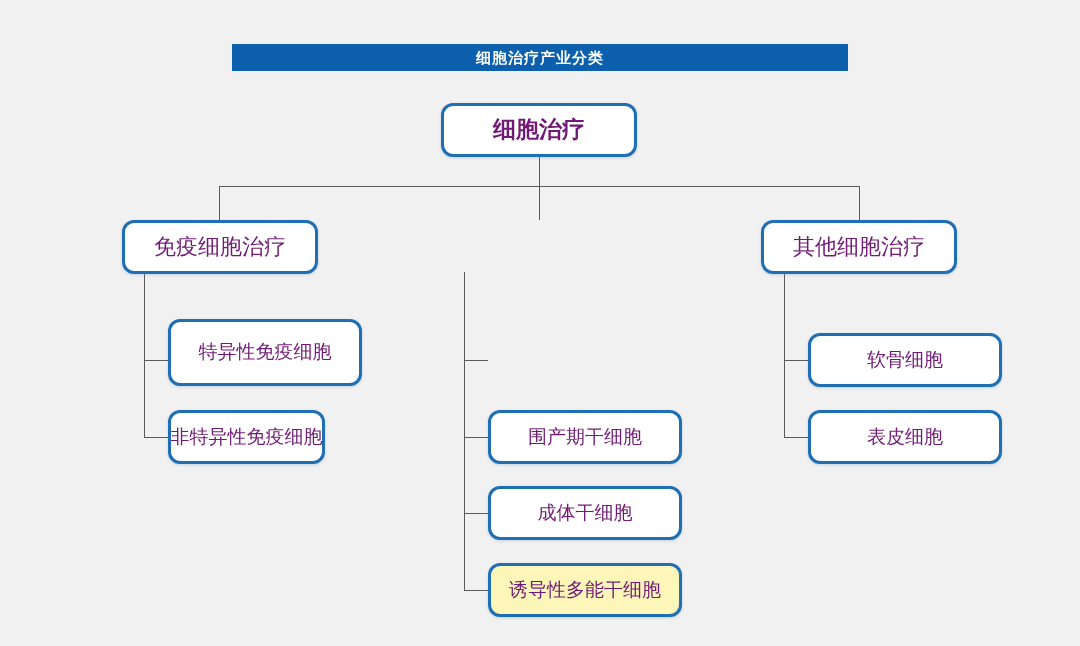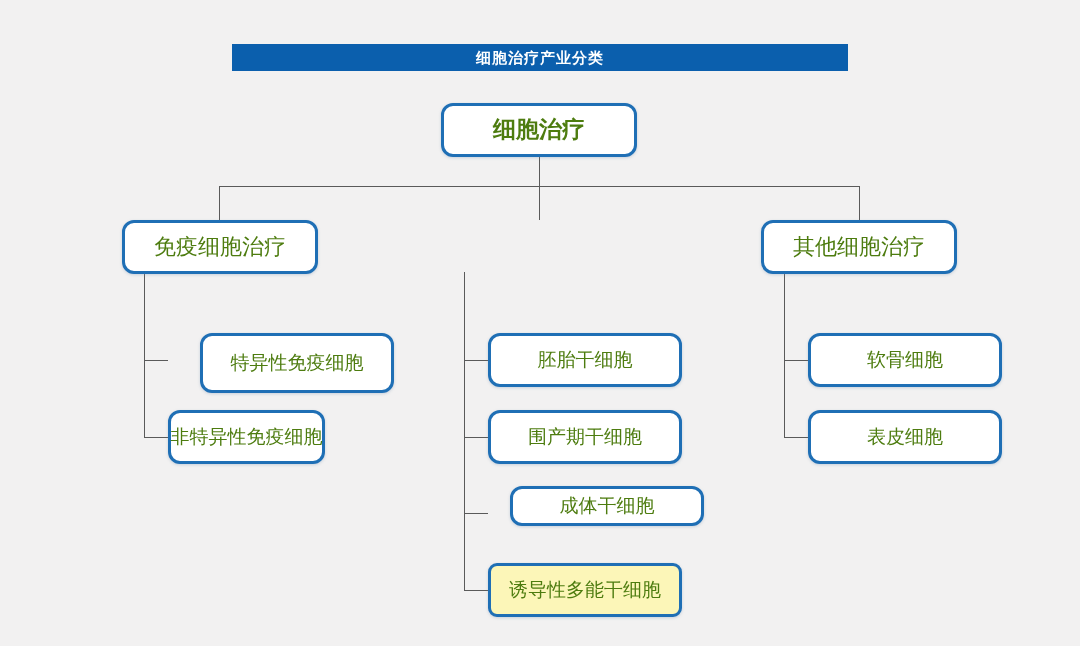--- a/index.html
+++ b/index.html
@@ -56,21 +56,21 @@
     background: #ffffff;
     border: 3px solid #1f6fb5;
     border-radius: 12px;
     display: flex;
     align-items: center;
     justify-content: center;
     box-shadow: 0 1px 3px rgba(120,150,180,0.35);
     text-align: center;
   }
   .node .node-label {
-    color: #4d7c0f;
+    color: #701a75;
     font-size: 21px;
     line-height: 1.1;
     white-space: nowrap;
   }
   .node.root .node-label {
     font-weight: bold;
     font-size: 23px;
   }
   .node.level2 .node-label {
     font-size: 22px;
@@ -117,37 +117,34 @@
     <span class="node-label">细胞治疗</span>
   </div>
 
   <div class="node level2" style="left:122px; top:220px; width:196px; height:54px;">
     <span class="node-label">免疫细胞治疗</span>
   </div>
   <div class="node level2" style="left:761px; top:220px; width:196px; height:54px;">
     <span class="node-label">其他细胞治疗</span>
   </div>
 
-  <div class="node leaf" style="left:168px; top:333px; width:194px; height:60px;margin-left:32px;">
+  <div class="node leaf" style="left:168px; top:319px; width:194px; height:67px;">
     <span class="node-label">特异性免疫细胞</span>
   </div>
   <div class="node leaf" style="left:168px; top:410px; width:157px; height:54px;">
     <span class="node-label">非特异性免疫细胞</span>
   </div>
 
-  <div class="node leaf" style="left:488px; top:333px; width:194px; height:54px;">
-    <span class="node-label">胚胎干细胞</span>
-  </div>
   <div class="node leaf" style="left:488px; top:410px; width:194px; height:54px;">
     <span class="node-label">围产期干细胞</span>
   </div>
-  <div class="node leaf" style="left:488px; top:486px; width:194px; height:40px;margin-left:22px;">
+  <div class="node leaf" style="left:488px; top:486px; width:194px; height:54px;">
     <span class="node-label">成体干细胞</span>
   </div>
-  <div class="node leaf highlight" style="left:488px; top:563px; width:194px; height:54px;border-radius:9px;">
+  <div class="node leaf highlight" style="left:488px; top:563px; width:194px; height:54px;">
     <span class="node-label">诱导性多能干细胞</span>
   </div>
 
   <div class="node leaf" style="left:808px; top:333px; width:194px; height:54px;justify-content:center;">
     <span class="node-label">软骨细胞</span>
   </div>
   <div class="node leaf" style="left:808px; top:410px; width:194px; height:54px;">
     <span class="node-label">表皮细胞</span>
   </div>
 

